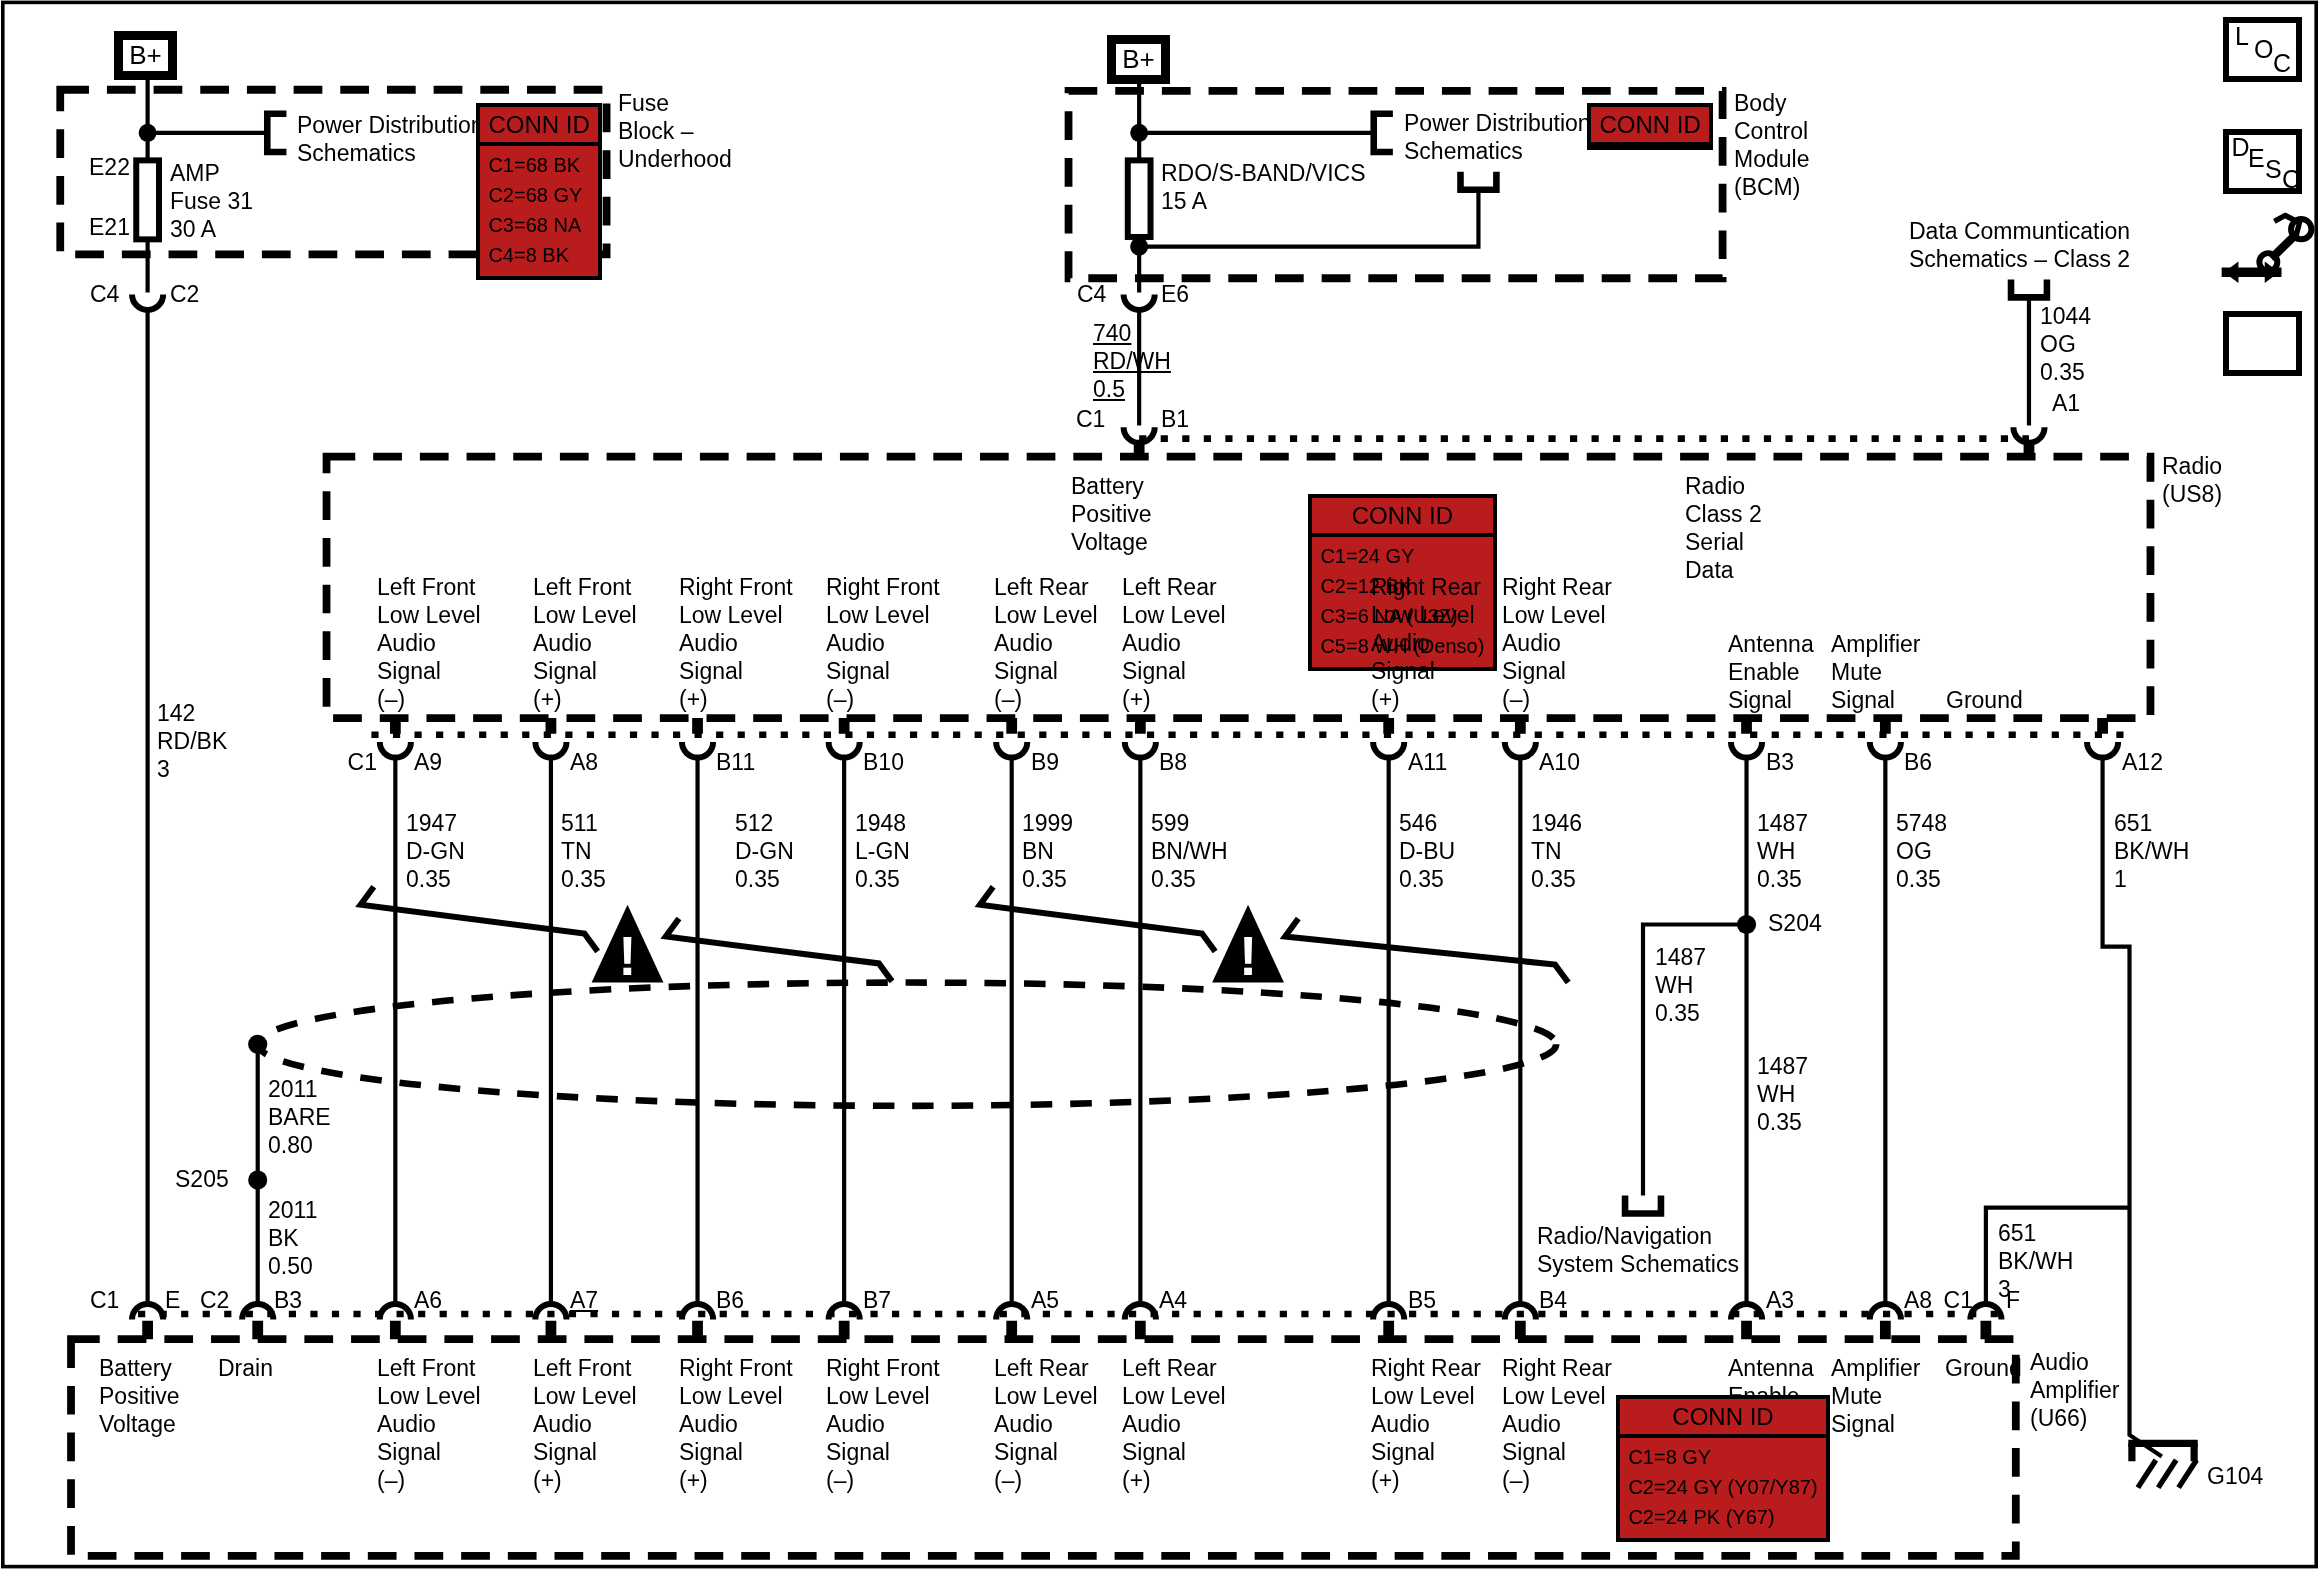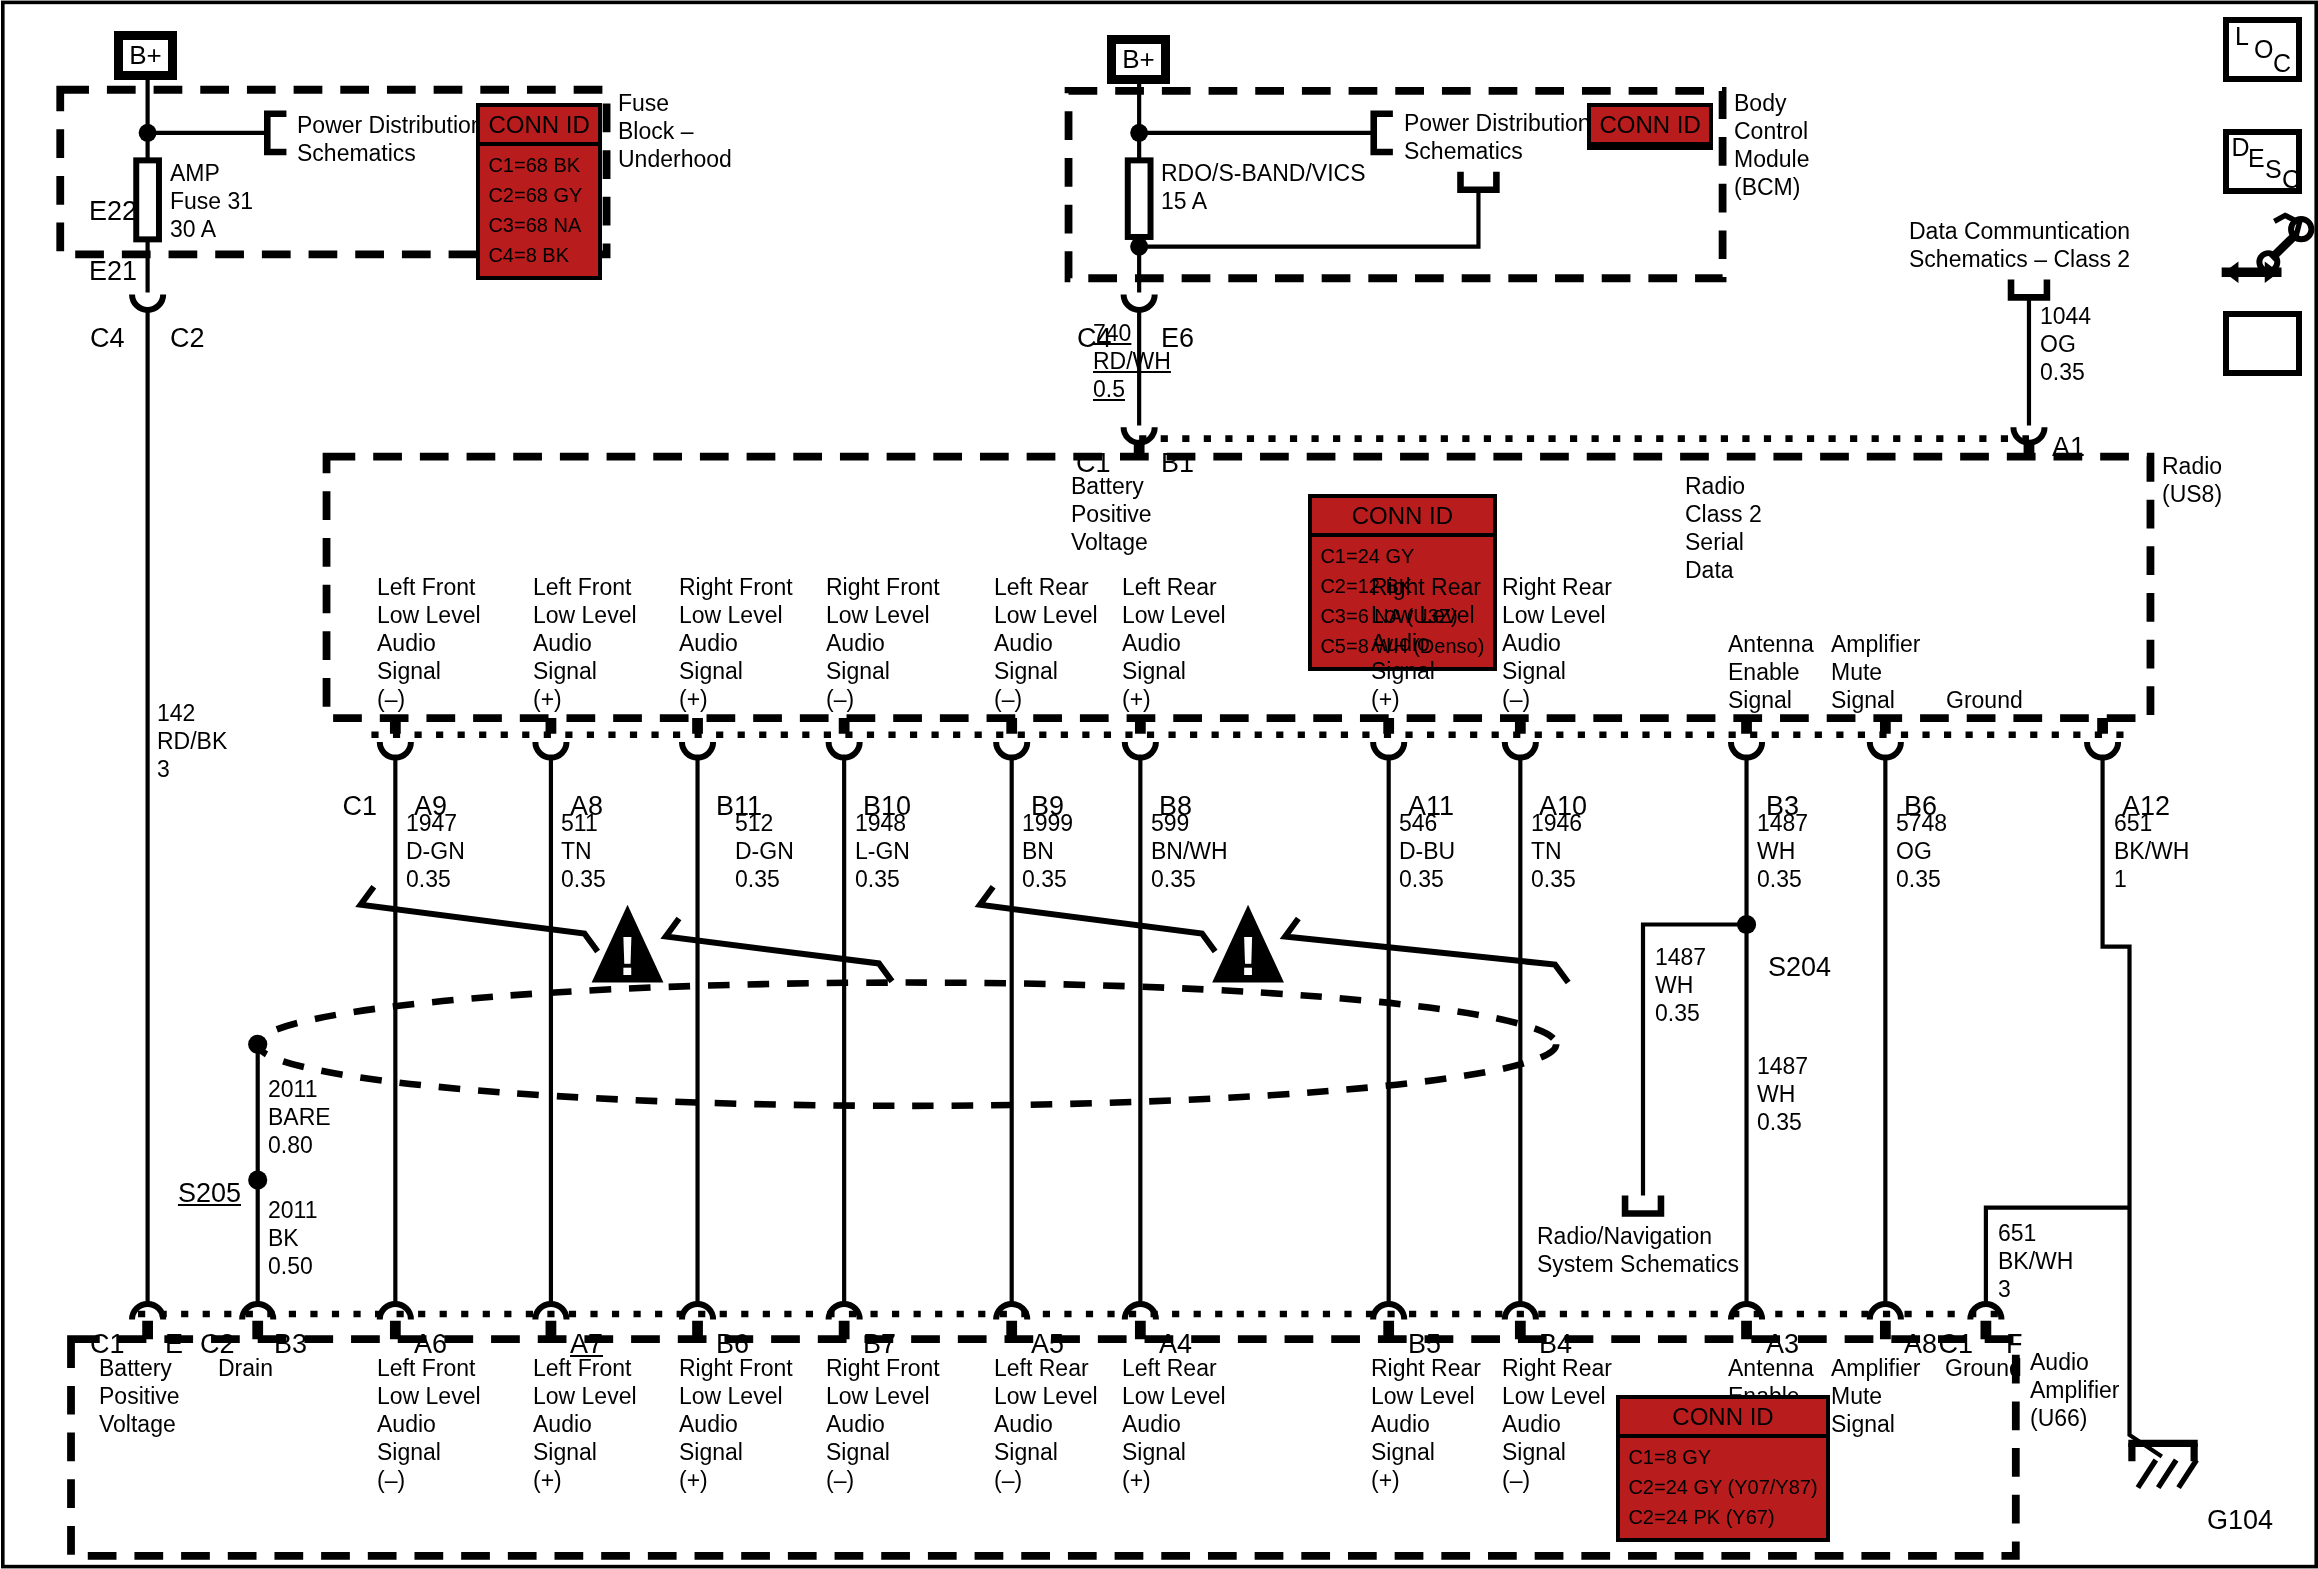--- a/index.html
+++ b/index.html
@@ -1,20 +1,20 @@
 <!DOCTYPE html>
 <html style="font-size:9.6px"><head>
 <meta charset="utf-8">
 <style>
   html,body{margin:0;padding:0;background:#888;}
   #stage{position:relative;width:2319px;height:1569px;background:#fff;
          font-family:"Liberation Sans","DejaVu Sans",sans-serif;color:#000;overflow:hidden;}
   #wiresvg{position:absolute;left:0;top:0;}
   .lbl{position:absolute;font-size:23px;line-height:28px;white-space:pre-line;}
-  .pin{position:absolute;font-size:27px;line-height:26px;white-space:nowrap;margin-top:44px;}
+  .pin{position:absolute;font-size:23px;line-height:26px;white-space:nowrap;}
   .bplus{position:absolute;width:45px;height:31px;border:9px solid #000;
          font-size:26px;display:flex;align-items:center;justify-content:center;}
   .conn{position:absolute;border:4.2px solid #000;background:#b91c1c;}
   .conn .t{font-size:24px;line-height:27.5px;text-align:center;border-bottom:4.2px solid #000;padding:3.6px 8.4px;}
   .conn .r{font-size:20px;line-height:30px;white-space:pre-line;padding:4.8px 8.4px 6px 8.4px;}
   .iconbox{position:absolute;width:67px;height:53px;border:6.6px solid #000;background:#fff;}
   .iconbox span{position:absolute;font-size:25px;line-height:25px;}
 </style>
 </head>
 <body>
@@ -342,21 +342,21 @@
 0.35</div>
 <div class="lbl" style="left:1537px;top:1222px;">Radio/Navigation
 System Schematics</div>
 <div class="lbl" style="left:1757px;top:1052px;">1487
 WH
 0.35</div>
 
 <div class="lbl" style="left:268px;top:1075px;">2011
 BARE
 0.80</div>
-<div class="pin" style="left:175px;top:1136px;width:66px;text-align:right;text-decoration:underline;">S205</div>
+<div class="pin" style="left:175px;top:1166px;width:66px;text-align:left;">S205</div>
 <div class="lbl" style="left:268px;top:1196px;">2011
 BK
 0.50</div>
 
 <div class="lbl" style="left:1998px;top:1219px;">651
 BK/WH
 3</div>
 <div class="pin" style="left:2207px;top:1463px;">G104</div>
 
 <div class="pin" style="left:90px;top:1287px;">C1</div>

